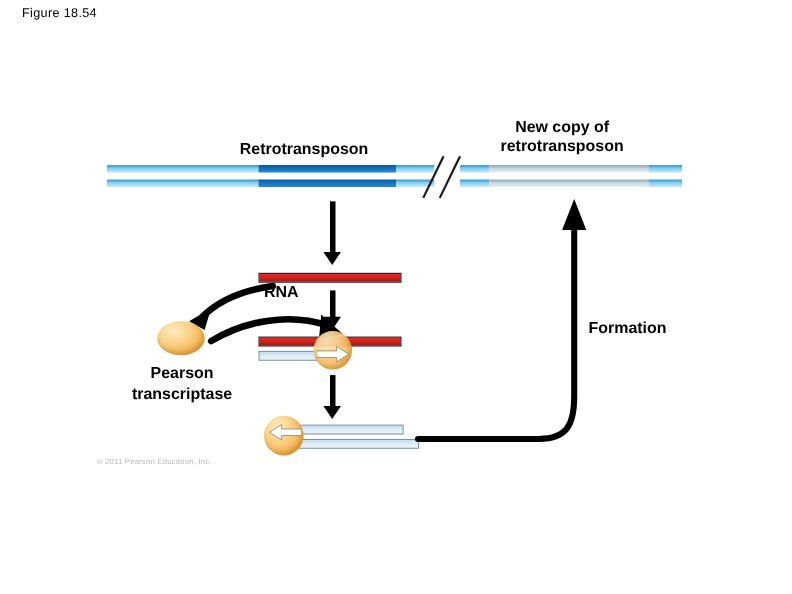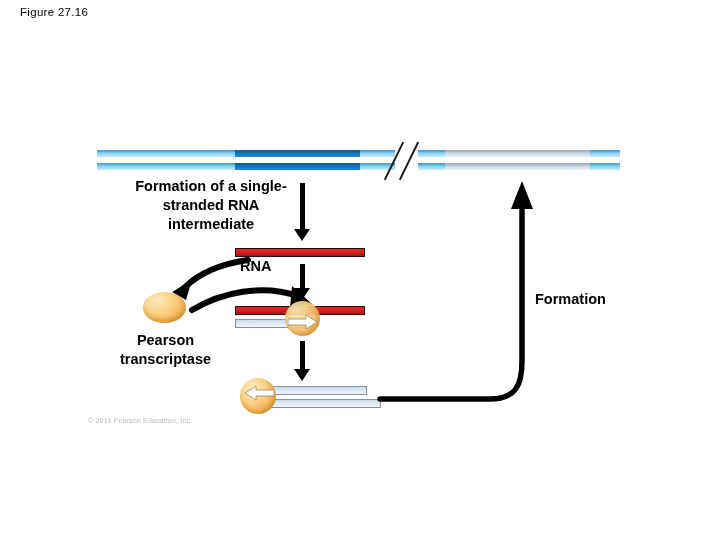--- a/index.html
+++ b/index.html
@@ -157,21 +157,21 @@
     width: 36px; height: 36px;
     background: radial-gradient(ellipse at 34% 26%,
       #fdeac0 0%, #fbd68f 32%, #f7bd62 62%, #eda23a 88%, #dd8f28 100%);
   }
 </style>
 </head>
 <body>
 
 <div id="stage">
 
-  <div class="abs" id="figure-label">Figure 27.16</div>
+  <div class="abs" id="figure-label">Figure 18.54</div>
 
   <div class="abs dna-bar" style="left:97px; top:150px; width:298px;">
     <div class="dna-seg seg-light" style="width:138px;"></div>
     <div class="dna-seg seg-dark" style="width:125px;"></div>
     <div class="dna-seg seg-light" style="width:35px;"></div>
   </div>
   <div class="abs dna-bar" style="left:97px; top:163px; width:298px;">
     <div class="dna-seg seg-light" style="width:138px;"></div>
     <div class="dna-seg seg-dark" style="width:125px;"></div>
     <div class="dna-seg seg-light" style="width:35px;"></div>
@@ -184,23 +184,24 @@
     <div class="dna-seg seg-light" style="width:27px;"></div>
     <div class="dna-seg seg-pale" style="width:145px;"></div>
     <div class="dna-seg seg-light" style="width:30px;"></div>
   </div>
   <div class="abs dna-bar" style="left:418px; top:163px; width:202px;">
     <div class="dna-seg seg-light" style="width:27px;"></div>
     <div class="dna-seg seg-pale" style="width:145px;"></div>
     <div class="dna-seg seg-light" style="width:30px;"></div>
   </div>
 
-
-
-  <div class="abs diagram-label" id="label-formation">Formation of a single-stranded RNA intermediate</div>
+  <div class="abs diagram-label" id="label-retrotransposon">Retrotransposon</div>
+
+  <div class="abs diagram-label" id="label-new-copy">New copy of retrotransposon</div>
+
 
   <div class="abs diagram-label" id="label-rna">RNA</div>
 
   <div class="abs diagram-label" id="label-reverse-transcriptase">Pearson transcriptase</div>
 
   <div class="abs diagram-label" id="label-insertion">Formation</div>
 
   <div class="v-arrow-shaft" style="left:300px; top:183px; height:48px;"></div>
   <div class="v-arrow-head" style="left:294px; top:229px;"></div>
 

